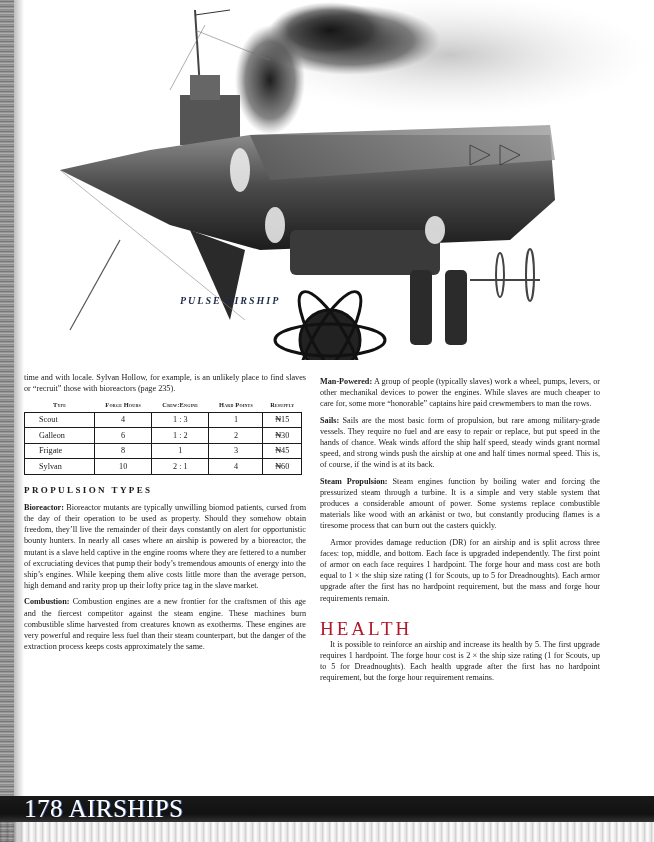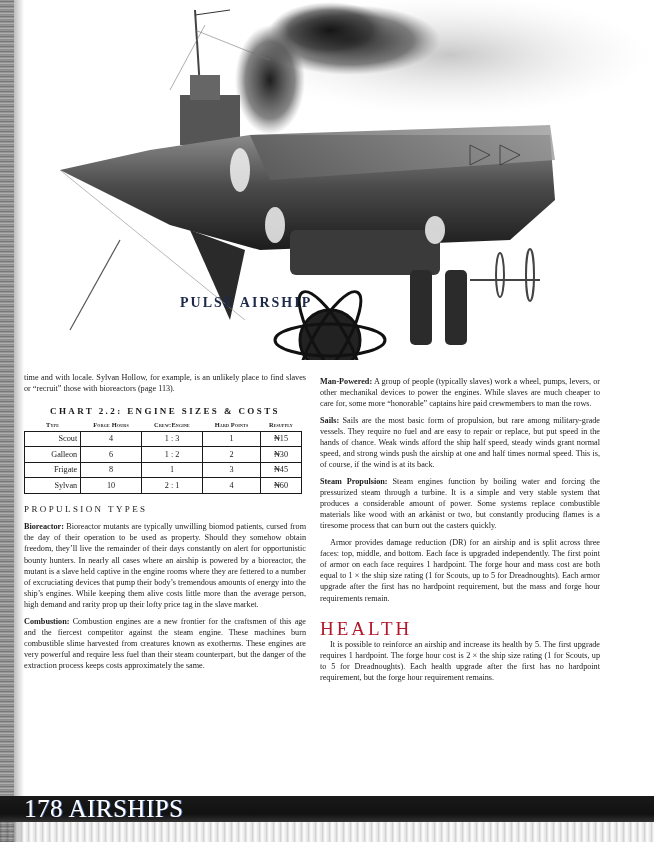--- a/index.html
+++ b/index.html
@@ -17,21 +17,21 @@
       opacity: 0.9;
     }
     .left-edge::after {
       content: ""; position: absolute; left: 14px; top: 0; width: 10px; height: 842px;
       background: linear-gradient(90deg, rgba(120,120,120,0.55), rgba(255,255,255,0));
     }
     
     .illustration { position: absolute; left: 30px; top: 0; width: 620px; height: 360px; }
     .caption {
       position: absolute; left: 150px; top: 295px;
-      font-size: 14px; font-weight: bold; letter-spacing: 2px;
+      font-size: 10px; font-weight: bold; font-style: italic; letter-spacing: 2px;
       color: #1e2a4a;
     }
     
     .col { position: absolute; font-size: 8.2px; line-height: 11.2px; text-align: justify; }
     .col-left { left: 24px; top: 372px; width: 282px; }
     .col-right { left: 320px; top: 376px; width: 280px; }
     .para { margin: 0 0 5px 0; }
     .para.indent { text-indent: 10px; }
     .para b { font-weight: bold; }
     .chart-title {
@@ -41,23 +41,23 @@
     table.engine {
       width: 278px; border-collapse: collapse; font-size: 8.2px; margin-left: 0;
     }
     table.engine th {
       font-size: 6.4px; font-weight: bold; font-variant: small-caps; letter-spacing: 0.2px;
       padding: 0 0 1px 0; text-align: center; border: none;
     }
     table.engine td {
       border: 1px solid #1a1a1a; height: 14.5px; padding: 0 3px; text-align: center;
     }
-    table.engine td:first-child { text-align: right; }
+    table.engine td:first-child { text-align: left; padding-left: 14px; }
     .sub-head {
-      font-weight: normal; font-size: 9px; letter-spacing: 2.4px; margin: 10px 0 6px 0;
+      font-weight: bold; font-size: 9px; letter-spacing: 2.4px; margin: 10px 0 6px 0;
     }
     .big-head {
       font-size: 19px; letter-spacing: 3px; color: #b3182a; margin: 6px 0 0 0; line-height: 20px;
       font-family: "Liberation Serif", "DejaVu Serif", serif;
     }
     .footer-bar {
       position: absolute; left: 0; top: 796px; width: 654px; height: 26px;
       background: linear-gradient(180deg, #1a1a1a 0%, #111 70%, #333 100%);
     }
     .footer-bar::after {
@@ -143,23 +143,22 @@
     </g>
 
     <ellipse cx="210" cy="170" rx="10" ry="22" fill="#f2f2f2" opacity="0.85"></ellipse>
     <ellipse cx="245" cy="225" rx="10" ry="18" fill="#f2f2f2" opacity="0.85"></ellipse>
     <ellipse cx="405" cy="230" rx="10" ry="14" fill="#f2f2f2" opacity="0.85"></ellipse>
   </svg>
   <div class="caption">PULSE AIRSHIP</div>
 </div>
 
 <div class="col col-left">
-  <p class="para">time and with locale. Sylvan Hollow, for example, is an unlikely place to find slaves or “recruit” those with bioreactors (page 113).</p>
-
-  <div class="chart-title">CHART 2.2: ENGINE SIZES &amp; COSTS</div>
+  <p class="para">time and with locale. Sylvan Hollow, for example, is an unlikely place to find slaves or “recruit” those with bioreactors (page 235).</p>
+
   <table class="engine">
     <thead>
       <tr>
         <th>Type</th>
         <th>Forge Hours</th>
         <th>Crew:Engine</th>
         <th>Hard Points</th>
         <th>Resupply</th>
       </tr>
     </thead>

